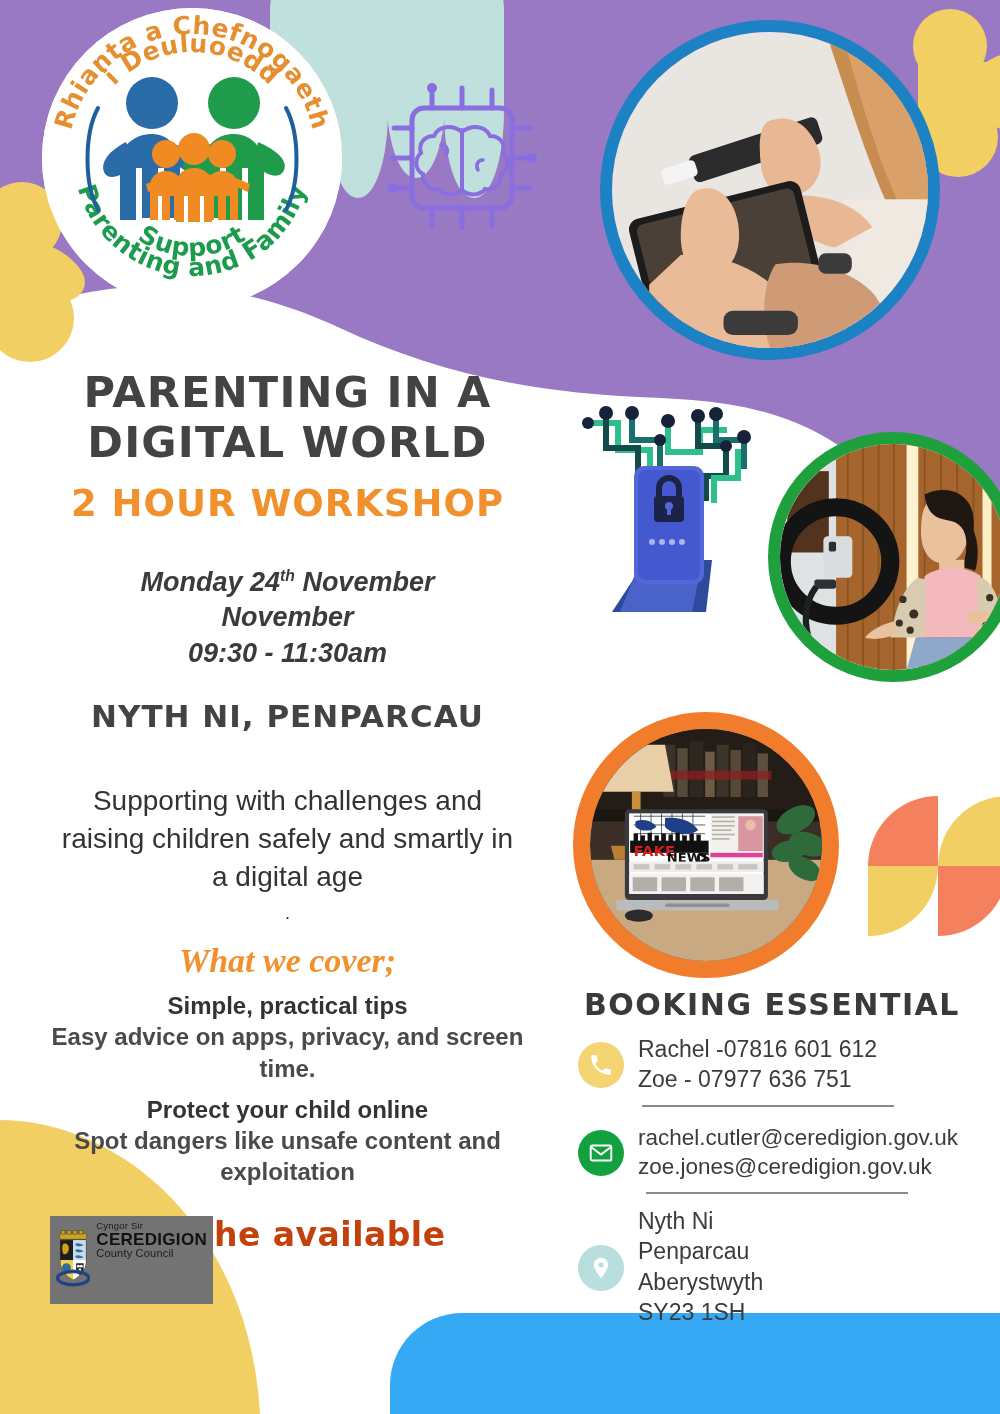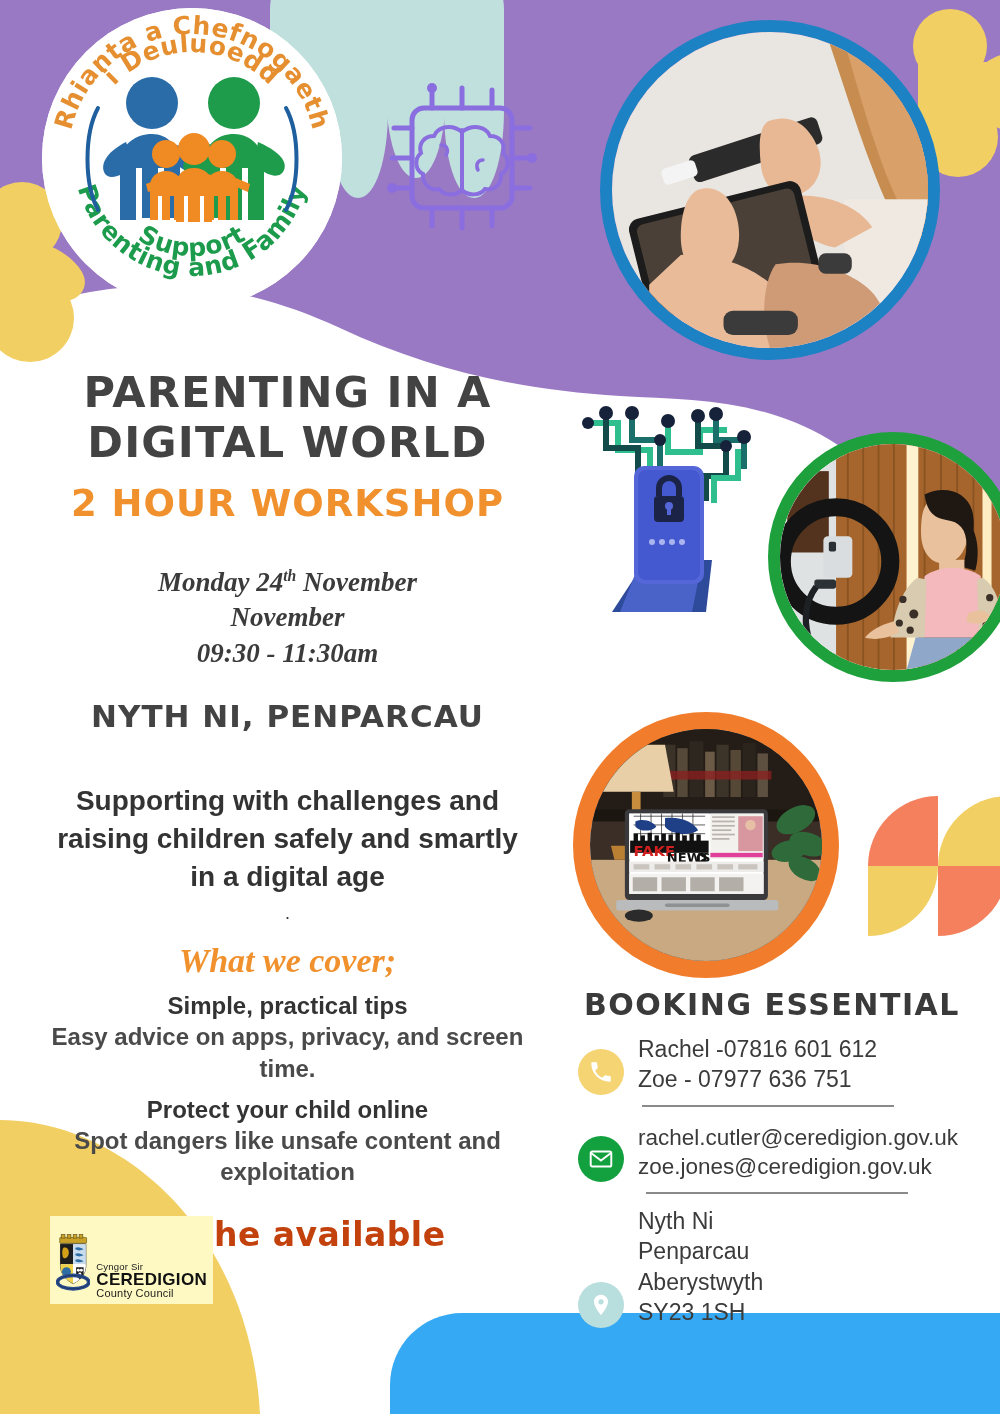--- a/index.html
+++ b/index.html
@@ -44,41 +44,41 @@
     font-family:"DejaVu Sans", sans-serif;
     font-weight:700;
     font-size:37px;
     letter-spacing:1px;
     color:#f0912d;
     text-transform:uppercase;
     margin-top:14px;
   }
   .datebox{
     margin-top:40px;
-    font-family:Liberation Serif, serif;
+    font-family:Liberation Sans, sans-serif;
     font-style:italic;
     font-weight:700;
     font-size:27px;
     line-height:1.32;
     color:#3b3b3b;
   }
   .datebox sup{ font-size:0.58em; vertical-align:super; }
   .venue{
     margin-top:26px;
     font-family:"DejaVu Sans", sans-serif;
     font-weight:700;
     font-size:31px;
     letter-spacing:1px;
     color:#434343;
     text-transform:uppercase;
   }
   .lede{
     margin-top:48px;
     font-family:"Liberation Sans", sans-serif;
-    font-weight:700;
+    font-weight:400;
     font-size:28px;
     line-height:1.37;
     color:#333333;
     padding:0 52px;
   }
   .dotline{ font-size:18px; color:#333; line-height:1.2; margin-top:6px;}
   .cover-head{
     margin-top:18px;
     font-family:Liberation Serif, serif;
     font-style:italic;
@@ -108,21 +108,21 @@
   
   .booking{
     position:absolute; left:578px; top:987px; width:400px;
   }
   .booking-title{
     font-family:"DejaVu Sans", sans-serif;
     font-weight:700; font-size:30px; letter-spacing:1.5px;
     color:#3a3a3a; text-transform:uppercase;
     margin-left:6px;
   }
-  .crow{ display:flex; align-items:flex-end; margin-top:12px; }
+  .crow{ display:flex; align-items:center; margin-top:12px; }
   .cicon{
     flex:0 0 auto; width:46px; height:46px; border-radius:50%;
     display:flex; align-items:center; justify-content:center;
     margin-right:14px; margin-top:2px;
   }
   .cicon.phone{ background:#f5d473; }
   .cicon.mail { background:#13a03e; }
   .cicon.pin  { background:#b8dedd; }
   .cbody{ flex:1 1 auto; }
   .cbody div{
@@ -131,22 +131,22 @@
     white-space:nowrap;
   }
   .cbody .email{ font-size:22.5px; }
   .crule{ height:2px; background:#8a8a8a; margin:10px 0 0 64px; }
   .crule.r1{ width:252px; }
   .crule.r2{ width:262px; margin-left:68px; }
 
   
   .council{
     position:absolute; left:50px; top:1216px;
-    width:163px; height:88px; background:#fef9c3;
-    display:flex; align-items:flex-end; padding:5px 6px;
+    width:163px; height:88px; background:#737373;
+    display:flex; align-items:flex-start; padding:5px 6px;
   }
   .council-text{ margin-left:6px; line-height:1.0; }
   .council-text .l1{ font-size:9.5px; color:#1a1a1a; letter-spacing:.2px; }
   .council-text .l2{ font-size:17px; font-weight:700; color:#111; letter-spacing:.3px; }
   .council-text .l3{ font-size:11px; color:#1a1a1a; letter-spacing:.2px; }
 
   
   .photo{
     position:absolute; border-radius:50%;
     overflow:hidden;

